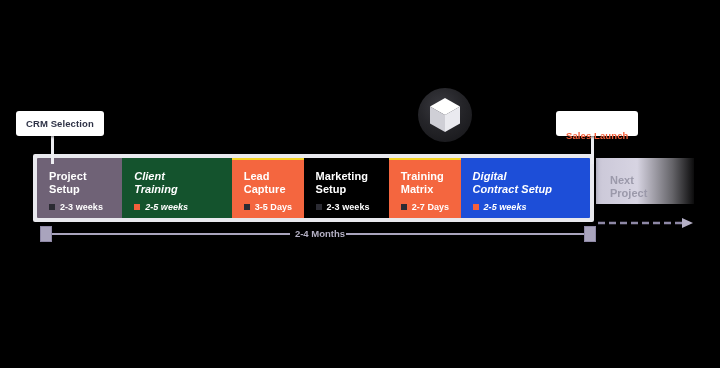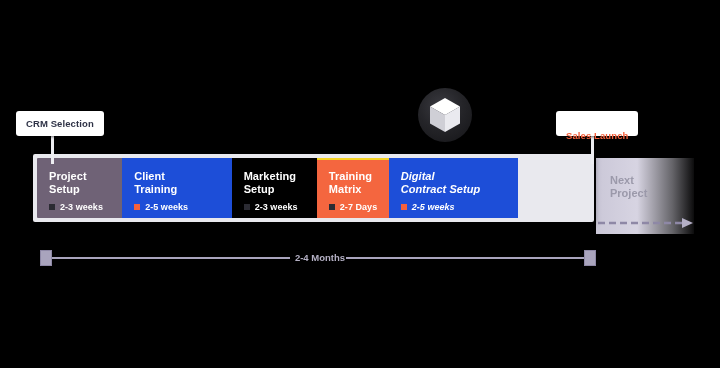--- a/index.html
+++ b/index.html
@@ -135,21 +135,21 @@
     left: 0; right: 0; top: 0;
     height: 2px;
   }
 
   
   .ghost-card {
     position: absolute;
     left: 596px;
     top: 158px;
     width: 98px;
-    height: 76px;
+    height: 46px;
     background: linear-gradient(to right, #cbc8d8 0%, #d7d4e2 42%, rgba(224,222,233,0.45) 78%, rgba(232,231,240,0.05) 100%);
     z-index: 3;
     padding: 16px 0 0 14px;
   }
   .ghost-text {
     font-size: 11px;
     font-weight: bold;
     line-height: 12.6px;
     color: #9b99aa;
     white-space: pre-line;
@@ -161,21 +161,21 @@
     top: 215px;
     width: 100px;
     height: 12px;
     z-index: 3;
   }
 
   
   .measure {
     position: absolute;
     left: 40px;
-    top: 248px;
+    top: 224px;
     width: 556px;
     height: 20px;
     z-index: 4;
   }
   .measure-cap {
     position: absolute;
     top: 2px;
     width: 12px;
     height: 16px;
     background: #a9a4bd;
@@ -246,30 +246,39 @@
       <div class="phase" style="flex: 0 0 15.4%; background: rgb(111, 98, 118);">
         <div class="phase-accent" style="background: transparent;"></div>
         <div class="phase-title">Project
 Setup</div>
         <div class="phase-meta">
           <span class="phase-bullet" style="background: rgb(43, 43, 51);"></span>
           <span class="phase-duration">2-3 weeks</span>
         </div>
       </div>
 
-      <div class="phase" style="flex: 0 0 19.8%; background: #1d4ed8;">
+      <div class="phase" style="flex: 0 0 19.8%; background: #14532d; font-style: italic;">
         <div class="phase-accent" style="background: transparent;"></div>
         <div class="phase-title">Client
 Training</div>
         <div class="phase-meta">
           <span class="phase-bullet" style="background: rgb(244, 96, 60);"></span>
           <span class="phase-duration">2-5 weeks</span>
         </div>
       </div>
 
+      <div class="phase" style="flex: 0 0 13%; background: rgb(244, 102, 63);">
+        <div class="phase-accent" style="background: rgb(245, 211, 36);"></div>
+        <div class="phase-title">Lead
+Capture</div>
+        <div class="phase-meta">
+          <span class="phase-bullet" style="background: rgb(43, 43, 51);"></span>
+          <span class="phase-duration">3-5 Days</span>
+        </div>
+      </div>
 
       <div class="phase" style="flex: 0 0 15.4%; background: #000000;">
         <div class="phase-accent" style="background: transparent;"></div>
         <div class="phase-title">Marketing
 Setup</div>
         <div class="phase-meta">
           <span class="phase-bullet" style="background: rgb(43, 43, 51);"></span>
           <span class="phase-duration">2-3 weeks</span>
         </div>
       </div>

